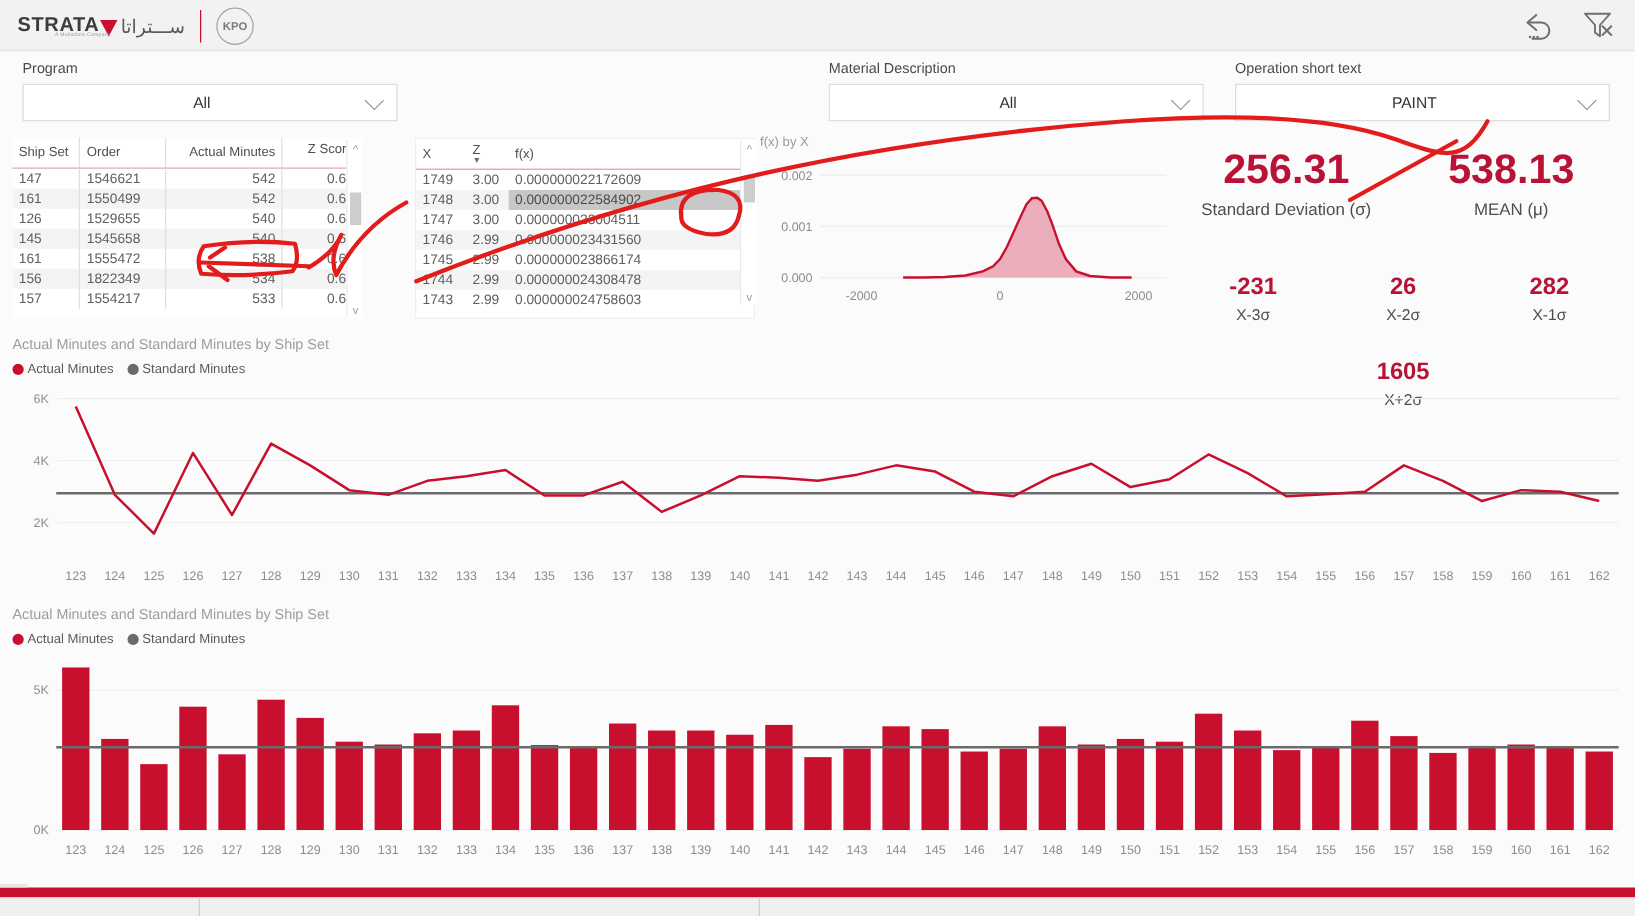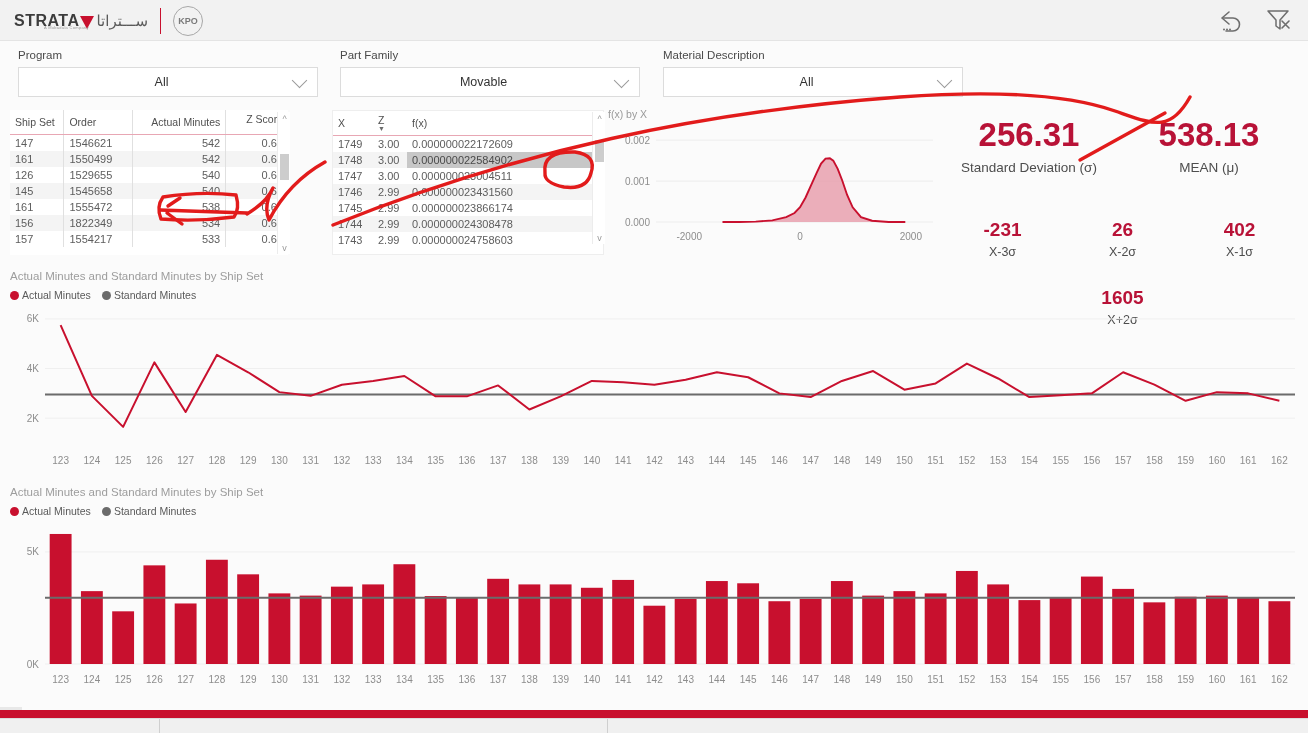--- a/index.html
+++ b/index.html
@@ -130,31 +130,31 @@
   </div>
 
   <div class="filters">
     <div class="filter" style="left:18px;width:300px;">
       <div class="filter-label">Program</div>
       <div class="filter-box">
         <span class="val">All</span>
         <span class="chev"></span>
       </div>
     </div>
-    <div class="filter" style="left:340px;width:300px;">
-      <div class="filter-label">Part Family</div>
-      <div class="filter-box">
-        <span class="val">Movable</span>
-        <span class="chev"></span>
-      </div>
-    </div>
     <div class="filter" style="left:663px;width:300px;">
       <div class="filter-label">Material Description</div>
       <div class="filter-box">
         <span class="val">All</span>
+        <span class="chev"></span>
+      </div>
+    </div>
+    <div class="filter" style="left:988px;width:300px;">
+      <div class="filter-label">Operation short text</div>
+      <div class="filter-box">
+        <span class="val">PAINT</span>
         <span class="chev"></span>
       </div>
     </div>
   </div>
 
   <div class="tbl-panel" style="left:10px;top:110px;width:278px;height:145px;">
     <table class="dg" id="ship-set-table">
       <thead>
           <tr>
             <th style="width: 52px;">Ship Set</th>
@@ -297,21 +297,21 @@
     </div>
     <div style="position:absolute;left:5px;top:102px;width:115px;">
       <div class="kpi-sm-val">-231</div>
       <div class="kpi-sm-lbl">X-3σ</div>
     </div>
     <div style="position:absolute;left:125px;top:102px;width:115px;">
       <div class="kpi-sm-val">26</div>
       <div class="kpi-sm-lbl">X-2σ</div>
     </div>
     <div style="position:absolute;left:242px;top:102px;width:115px;">
-      <div class="kpi-sm-val">402</div>
+      <div class="kpi-sm-val">282</div>
       <div class="kpi-sm-lbl">X-1σ</div>
     </div>
     <div style="position:absolute;left:125px;top:170px;width:115px;">
       <div class="kpi-sm-val">1605</div>
       <div class="kpi-sm-lbl">X+2σ</div>
     </div>
   </div>
 
   <div class="vis" style="left:10px;top:270px;width:1290px;height:215px;">
     <div class="vis-title">Actual Minutes and Standard Minutes by Ship Set</div>

